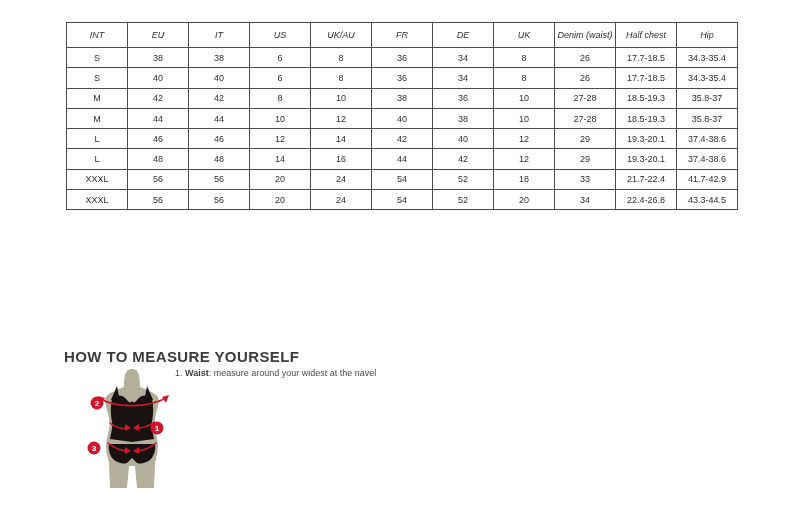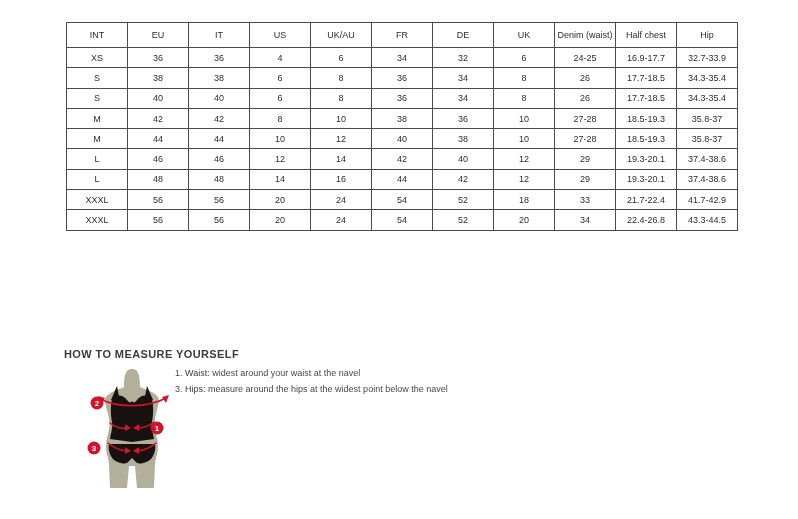--- a/index.html
+++ b/index.html
@@ -15,37 +15,37 @@
   .size-table {
     position:absolute; left:66px; top:22px; width:672px;
     border-collapse:collapse; table-layout:fixed;
   }
   .size-table th, .size-table td {
     border:1px solid #4b4b4b;
     text-align:center; vertical-align:middle;
     font-size:9px; color:#2d2d2d; font-weight:400;
     padding:0; white-space:nowrap; overflow:hidden;
   }
-  .size-table th { height:25px; }
+  .size-table th { height:25px;font-style:italic; }
   .size-table td { height:20.3px; }
 
   
   .measure-title {
     position:absolute; left:64px; top:348px; margin:0;
-    font-size:11px; font-weight:700; letter-spacing:0.4px;
+    font-size:15px; font-weight:700; letter-spacing:0.4px;
     color:#3b3b3b;
   }
   .figure-svg { position:absolute; left:84px; top:366px; }
   .measure-steps {
     position:absolute; left:175px; top:369px;
     margin:0; padding:0; list-style:none;
     font-size:9px; color:#484848; line-height:9px;
   }
   .measure-steps li { margin:0 0 7px 0; white-space:nowrap; }
-  .measure-steps .step-label { font-weight:400; color:#3b3b3b; }
+  .measure-steps .step-label { font-weight:700; color:#3b3b3b; }
   .badge-num {
     font-family:"Liberation Sans", sans-serif;
     font-weight:700; font-size:8px; fill:#ffffff;
   }
 </style>
 </head>
 <body>
 
 <table class="size-table">
   <thead>
@@ -57,33 +57,20 @@
         <th>UK/AU</th>
         <th>FR</th>
         <th>DE</th>
         <th>UK</th>
         <th>Denim (waist)</th>
         <th>Half chest</th>
         <th>Hip</th>
       </tr>
   </thead>
   <tbody>
-      <tr>
-        <td>XS</td>
-        <td>36</td>
-        <td>36</td>
-        <td>4</td>
-        <td>6</td>
-        <td>34</td>
-        <td>32</td>
-        <td>6</td>
-        <td>24-25</td>
-        <td>16.9-17.7</td>
-        <td>32.7-33.9</td>
-      </tr>
       <tr>
         <td>S</td>
         <td>38</td>
         <td>38</td>
         <td>6</td>
         <td>8</td>
         <td>36</td>
         <td>34</td>
         <td>8</td>
         <td>26</td>
@@ -229,15 +216,14 @@
     <circle cx="13" cy="37" r="6.5" fill="#d2152b"></circle>
     <text class="badge-num" x="13" y="40" text-anchor="middle">2</text>
     <circle cx="73" cy="62" r="6.5" fill="#d2152b"></circle>
     <text class="badge-num" x="73" y="65" text-anchor="middle">1</text>
     <circle cx="10" cy="82" r="6.5" fill="#d2152b"></circle>
     <text class="badge-num" x="10" y="85" text-anchor="middle">3</text>
   </g>
 </svg>
 
 <ol class="measure-steps">
-    <li><span>1. </span><span class="step-label">Waist</span><span>: widest around your waist at the navel</span></li>
-    <li><span>3. </span><span class="step-label">Hips</span><span>: measure around the hips at the widest point below the navel</span></li>
+    <li><span>1. </span><span class="step-label">Waist</span><span>: measure around your widest at the navel</span></li>
   </ol>
 
 </body></html>

